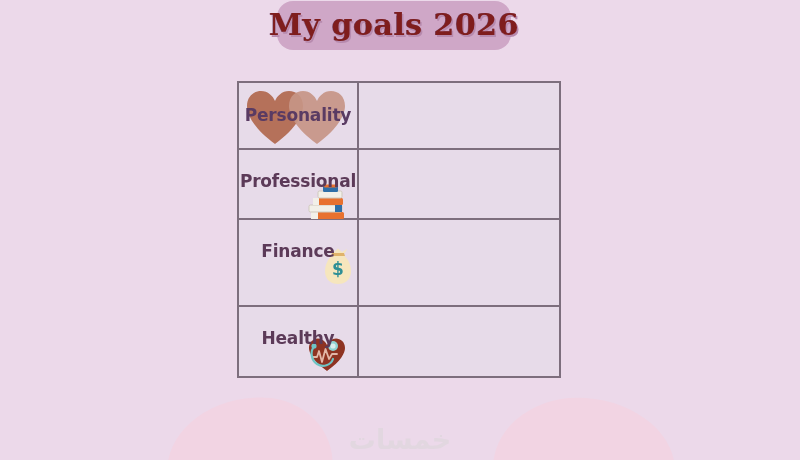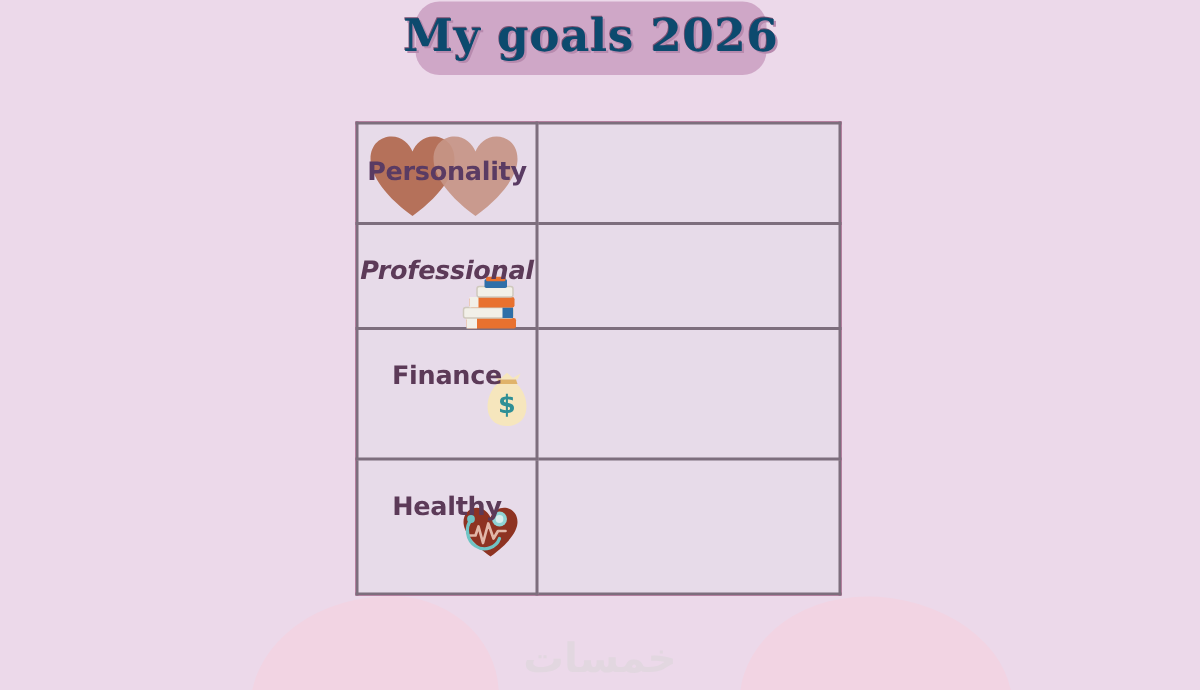--- a/index.html
+++ b/index.html
@@ -73,39 +73,39 @@
     border-radius: 16px;
     z-index: 3;
     display: flex;
     align-items: center;
     justify-content: center;
   }
   .title-text {
     font-family: "DejaVu Serif", serif;
     font-weight: bold;
     font-size: 30px;
-    color: #0c4a6e;
+    color: #7f1d1d;
     letter-spacing: 0.5px;
     text-shadow: 1.5px 1.5px 0 #b78aae, -0.5px -0.5px 0 #7d5273;
     white-space: nowrap;
     line-height: 1;
     padding-bottom: 2px;
   }
 
   
   .goals-table {
     position: absolute;
     left: 237px;
     top: 81px;
     width: 320px;
     height: 279px;
     border-collapse: collapse;
     table-layout: fixed;
     z-index: 3;
-    background: #ec4899;
+    background: #3b82f6;
     padding-left: 18px;
   }
   .goals-table td {
     border: 2px solid #7d6e7d;
     background: #e7dbe9;
     padding: 0;
     vertical-align: top;
   }
   .col-label { width: 118px; }
   .col-blank { width: 200px; }
@@ -184,21 +184,21 @@
       </td>
       <td class="col-blank">
         <div class="cell-inner" style="height:65px;">
           <span></span>
         </div>
       </td>
     </tr>
 
     <tr>
       <td class="col-label">
-        <div class="cell-inner" style="height:68px;font-style:italic;">
+        <div class="cell-inner" style="height:68px;">
           <span class="row-label">Professional</span>
           <span class="row-icon icon-books">
             <svg width="44" height="36" viewBox="0 0 44 36">
               <rect x="6" y="28" width="33" height="7" rx="1.5" fill="#e8712f"></rect>
               <rect x="6" y="28" width="7" height="7" fill="#f2f0e8"></rect>
               <rect x="4" y="21" width="33" height="7" rx="1.5" fill="#f2f0e8" stroke="#cfc9bd" stroke-width="1"></rect>
               <rect x="30" y="21" width="7" height="7" fill="#2f6fa8"></rect>
               <rect x="8" y="14" width="30" height="7" rx="1.5" fill="#e8712f"></rect>
               <rect x="8" y="14" width="6" height="7" fill="#f2f0e8"></rect>
               <rect x="13" y="7" width="24" height="7" rx="1.5" fill="#f2f0e8" stroke="#cfc9bd" stroke-width="1"></rect>
@@ -231,21 +231,21 @@
       </td>
       <td class="col-blank">
         <div class="cell-inner" style="height:69px;">
           <span></span>
         </div>
       </td>
     </tr>
 
     <tr>
       <td class="col-label">
-        <div class="cell-inner" style="height:88px;">
+        <div class="cell-inner" style="height:69px;">
           <span class="row-label">Healthy</span>
           <span class="row-icon icon-health">
             <svg width="40" height="36" viewBox="0 0 40 36">
               <path d="M20 34 C6 24 2 16 2 11 C2 5 6.5 1.5 11 1.5 C15 1.5 18.5 4.5 20 8 C21.5 4.5 25 1.5 29 1.5 C33.5 1.5 38 5 38 11 C38 16 34 24 20 34 Z" fill="#8e3322"></path>
               <path d="M6 20 L10 20 L12 14 L15 25 L18.5 12 L22 22 L25 17 L30 17" fill="none" stroke="#e2b7a8" stroke-width="1.8" stroke-linejoin="round" stroke-linecap="round"></path>
               <path d="M7 10 C3 14 4 23 10 27 C16 31 24 28 26 22" fill="none" stroke="#6fc4c4" stroke-width="2.2" stroke-linecap="round"></path>
               <circle cx="7" cy="9" r="2.6" fill="#6fc4c4"></circle>
               <circle cx="26" cy="9" r="5" fill="#8fd3d3"></circle>
               <circle cx="26" cy="9" r="2.6" fill="#d9eded"></circle>
             </svg>

